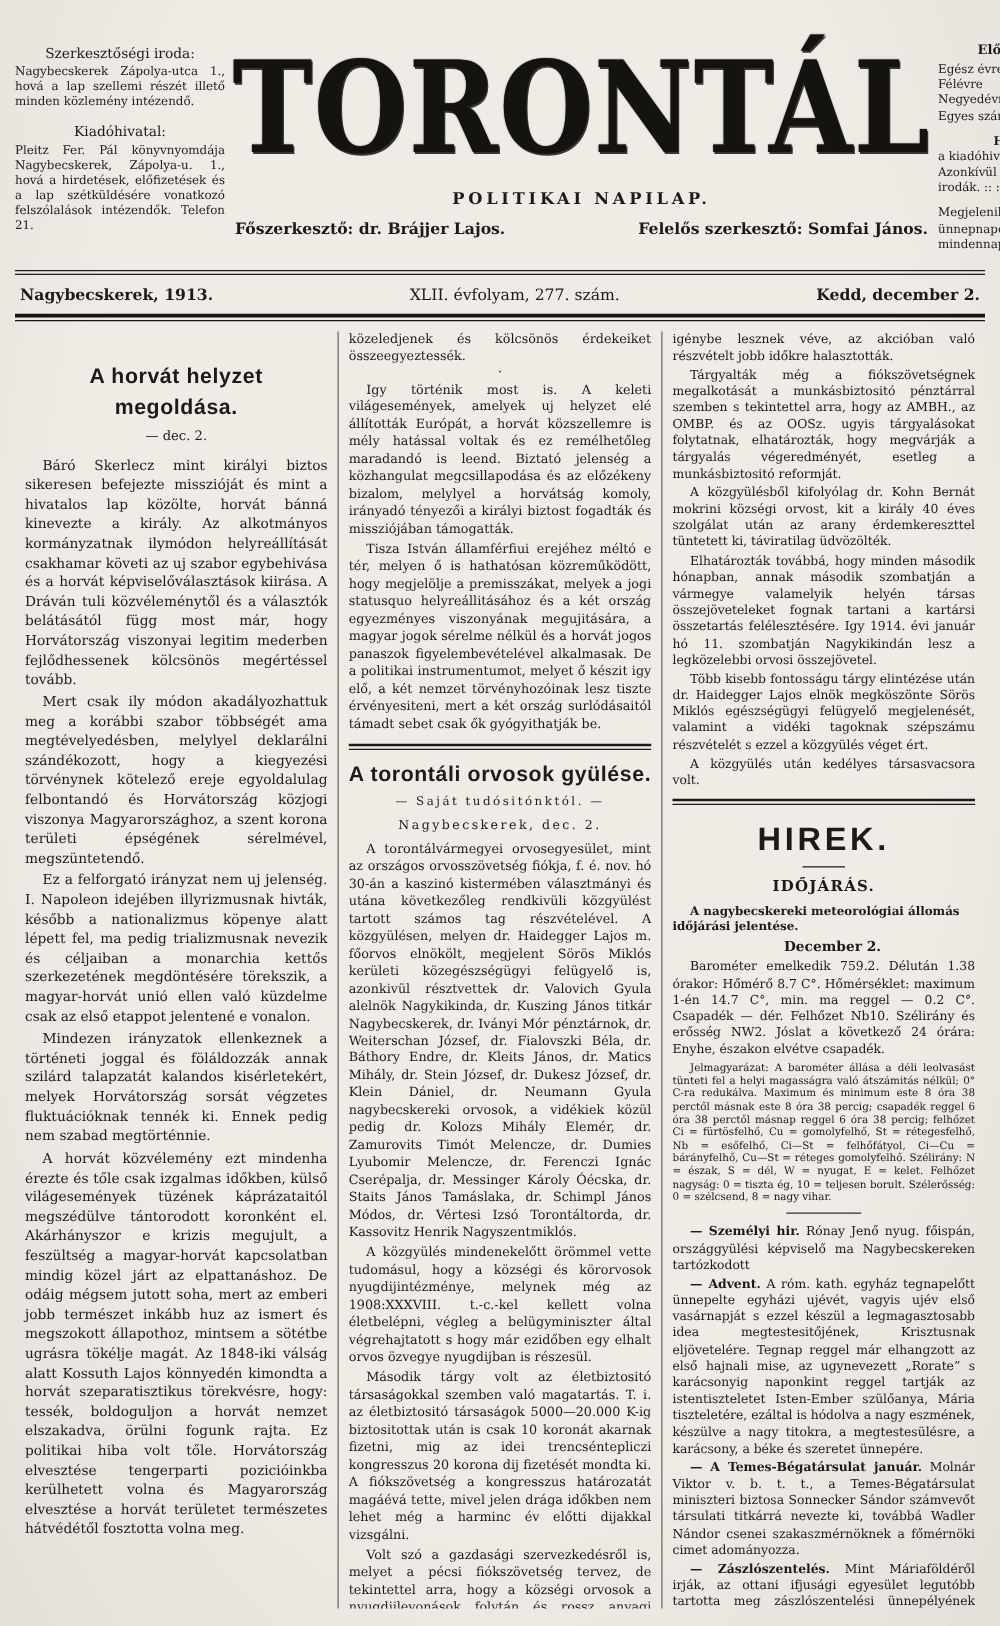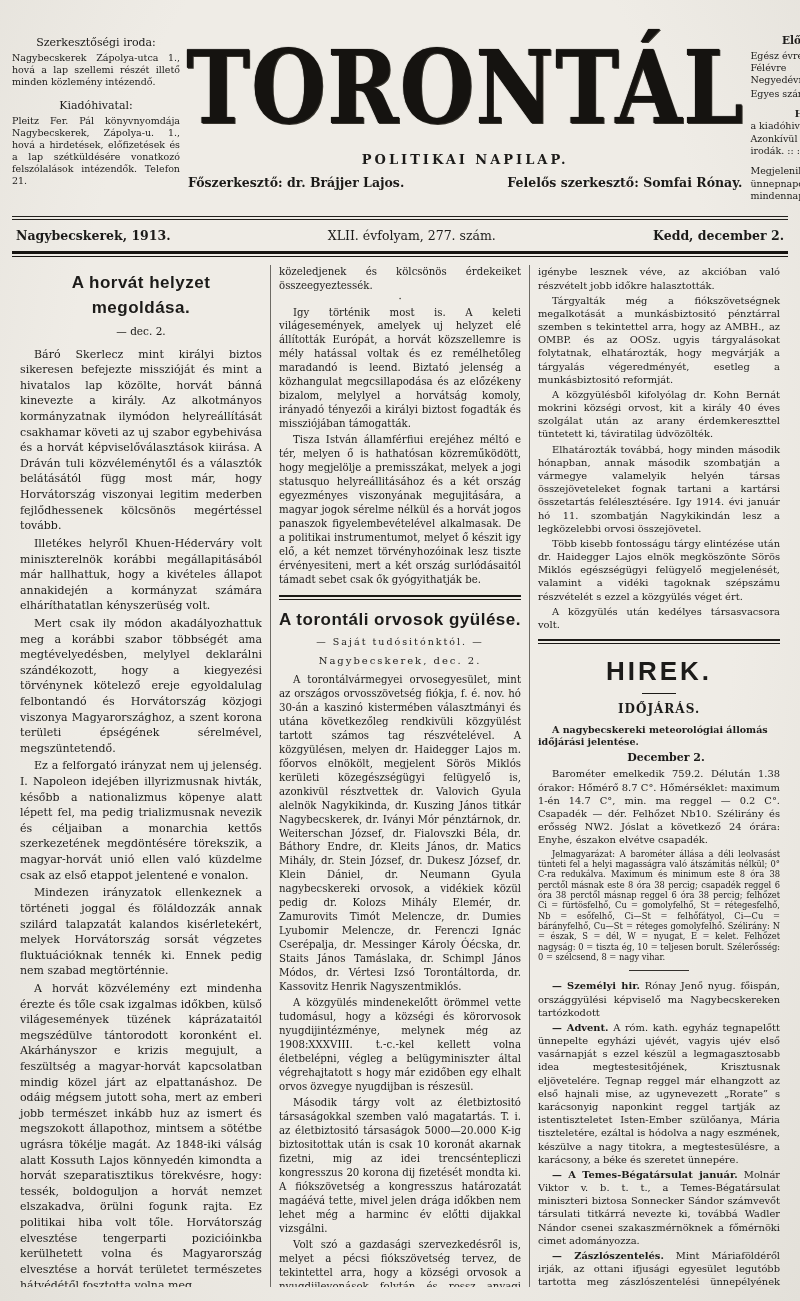--- a/index.html
+++ b/index.html
@@ -45,21 +45,21 @@
   .ads-title{text-align:center;font-weight:bold;margin-top:6px;}
   
   .rule-double{border-top:1px solid #211f1c;border-bottom:1px solid #211f1c;height:2px;margin-top:6px;}
   .rule-heavy{border-top:3px solid #171512;border-bottom:1px solid #171512;height:2px;}
   .dateline{display:flex;justify-content:space-between;align-items:center;font-size:12.5px;font-weight:bold;padding:8px 4px;}
   .dateline .c{font-weight:normal;}
   
   .cols{display:flex;margin-top:8px;height:1022px;overflow:hidden;}
   .col{flex:1;padding:0 8px;overflow:hidden;text-align:justify;}
   .col + .col{border-left:1px solid #6d6a64;}
-  .col-1{font-size:11px;line-height:1.42;}
+  .col-1{font-size:11px;line-height:1.42;margin-top:18px;}
   .col-2{font-size:10.2px;line-height:1.37;}
   .col-3{font-size:9.9px;line-height:1.33;}
   .col p{margin:0 0 2px 0;text-indent:14px;}
   .col p.noindent{text-indent:0;}
   .headline{
     font-family:"Liberation Sans", sans-serif;
     font-weight:bold;font-size:17px;letter-spacing:0.5px;
     text-align:center;text-indent:0;margin:6px 0 4px 0;
   }
   .art-dateline{text-align:center;text-indent:0;font-size:10.5px;margin-bottom:8px;}
@@ -96,21 +96,21 @@
         <h3>Kiadóhivatal:</h3>
         <div>Pleitz Fer. Pál könyvnyomdája Nagybecskerek, Zápolya-u. 1., hová a hirdetések, előfizetések és a lap szétküldésére vonatkozó felszólalások intézendők. Telefon 21.</div>
       </div>
     </div>
 
     <div class="mh-center">
       <div class="logo">TORONTÁL</div>
       <div class="subtitle">POLITIKAI NAPILAP.</div>
       <div class="editors">
         <span>Főszerkesztő: dr. Brájjer Lajos.</span>
-        <span>Felelős szerkesztő: Somfai Rónay.</span>
+        <span>Felelős szerkesztő: Somfai János.</span>
       </div>
     </div>
 
     <div class="mh-right">
       <div class="blk">
         <h3>Előfizetési árak:</h3>
         <div class="sub-row">
           <span>Egész évre</span>
 
         </div>
@@ -139,21 +139,20 @@
     <span>Kedd, december 2.</span>
   </div>
   <div class="rule-heavy"></div>
 
   <div class="cols">
 
     <div class="col col-1">
       <div class="headline">A horvát helyzet megoldása.</div>
       <div class="art-dateline">— dec. 2.</div>
       <p>Báró Skerlecz mint királyi biztos sikeresen befejezte misszióját és mint a hivatalos lap közölte, horvát bánná kinevezte a király. Az alkotmányos kormányzatnak ilymódon helyreállítását csakhamar követi az uj szabor egybehivása és a horvát képviselőválasztások kiirása. A Dráván tuli közvéleménytől és a választók belátásától függ most már, hogy Horvátország viszonyai legitim mederben fejlődhessenek kölcsönös megértéssel tovább.</p>
-      <p>Illetékes helyről Khuen-Héderváry volt miniszterelnök korábbi megállapitásából már hallhattuk, hogy a kivételes állapot annakidején a kormányzat számára elháríthatatlan kényszerüség volt.</p>
       <p>Mert csak ily módon akadályozhattuk meg a korábbi szabor többségét ama megtévelyedésben, melylyel deklarálni szándékozott, hogy a kiegyezési törvénynek kötelező ereje egyoldalulag felbontandó és Horvátország közjogi viszonya Magyarországhoz, a szent korona területi épségének sérelmével, megszüntetendő.</p>
       <p>Ez a felforgató irányzat nem uj jelenség. I. Napoleon idejében illyrizmusnak hivták, később a nationalizmus köpenye alatt lépett fel, ma pedig trializmusnak nevezik és céljaiban a monarchia kettős szerkezetének megdöntésére törekszik, a magyar-horvát unió ellen való küzdelme csak az első etappot jelentené e vonalon.</p>
       <p>Mindezen irányzatok ellenkeznek a történeti joggal és föláldozzák annak szilárd talapzatát kalandos kisérletekért, melyek Horvátország sorsát végzetes fluktuációknak tennék ki. Ennek pedig nem szabad megtörténnie.</p>
       <p>A horvát közvélemény ezt mindenha érezte és tőle csak izgalmas időkben, külső világesemények tüzének káprázataitól megszédülve tántorodott koronként el. Akárhányszor e krizis megujult, a feszültség a magyar-horvát kapcsolatban mindig közel járt az elpattanáshoz. De odáig mégsem jutott soha, mert az emberi jobb természet inkább huz az ismert és megszokott állapothoz, mintsem a sötétbe ugrásra tökélje magát. Az 1848-iki válság alatt Kossuth Lajos könnyedén kimondta a horvát szeparatisztikus törekvésre, hogy: tessék, boldoguljon a horvát nemzet elszakadva, örülni fogunk rajta. Ez politikai hiba volt tőle. Horvátország elvesztése tengerparti pozicióinkba kerülhetett volna és Magyarország elvesztése a horvát területet természetes hátvédétől fosztotta volna meg.</p>
 
     </div>
 
     <div class="col col-2">
       <p class="noindent">közeledjenek és kölcsönös érdekeiket összeegyeztessék.</p>
       <p class="dot-sep noindent">·</p>

